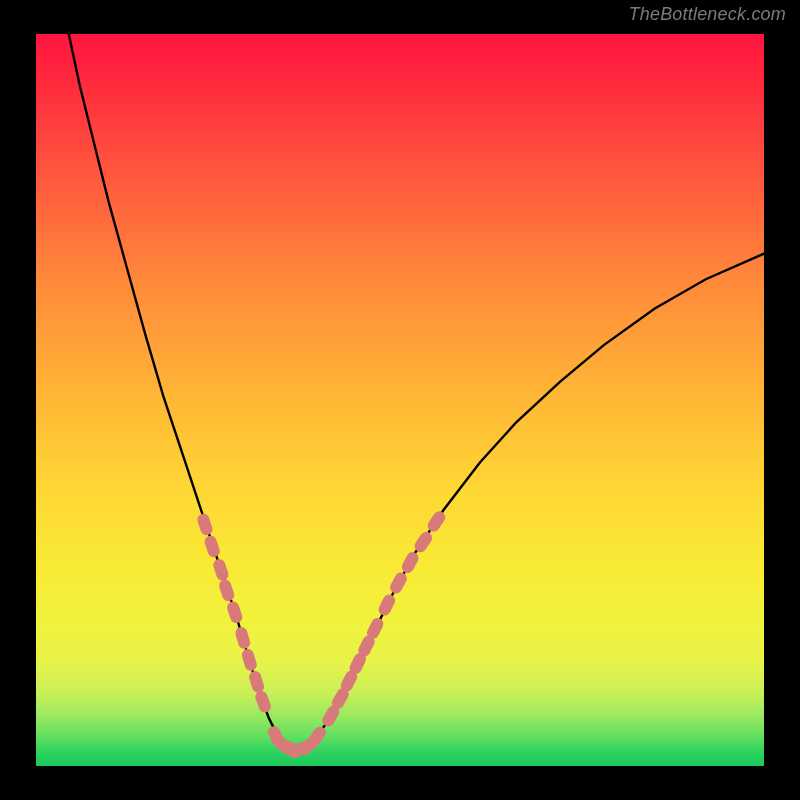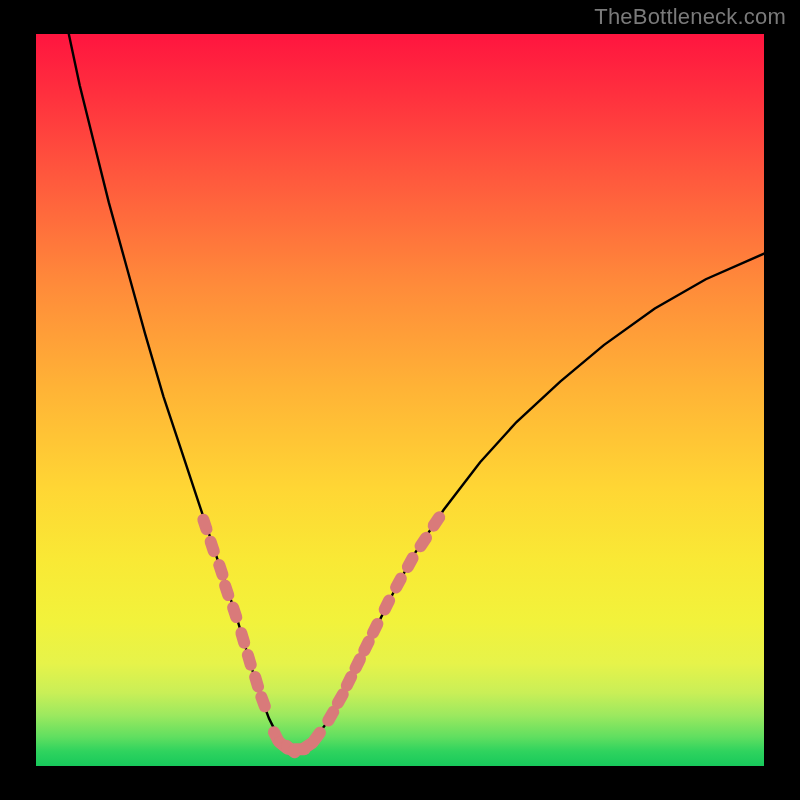--- a/index.html
+++ b/index.html
@@ -17,24 +17,25 @@
     left: 0;
     width: 800px;
     height: 800px;
     background: #000;
   }
   .watermark {
     position: absolute;
     top: 4px;
     right: 14px;
     color: #7a7a7a;
-    font-size: 22px;
+    font-size: 18px;
     font-weight: 400;
     letter-spacing: 0.2px;
     user-select: none;
+    font-style: italic;
   }
   .plot {
     position: absolute;
     left: 36px;
     top: 34px;
     width: 728px;
     height: 732px;
   }
   .gradient {
     position: absolute;

